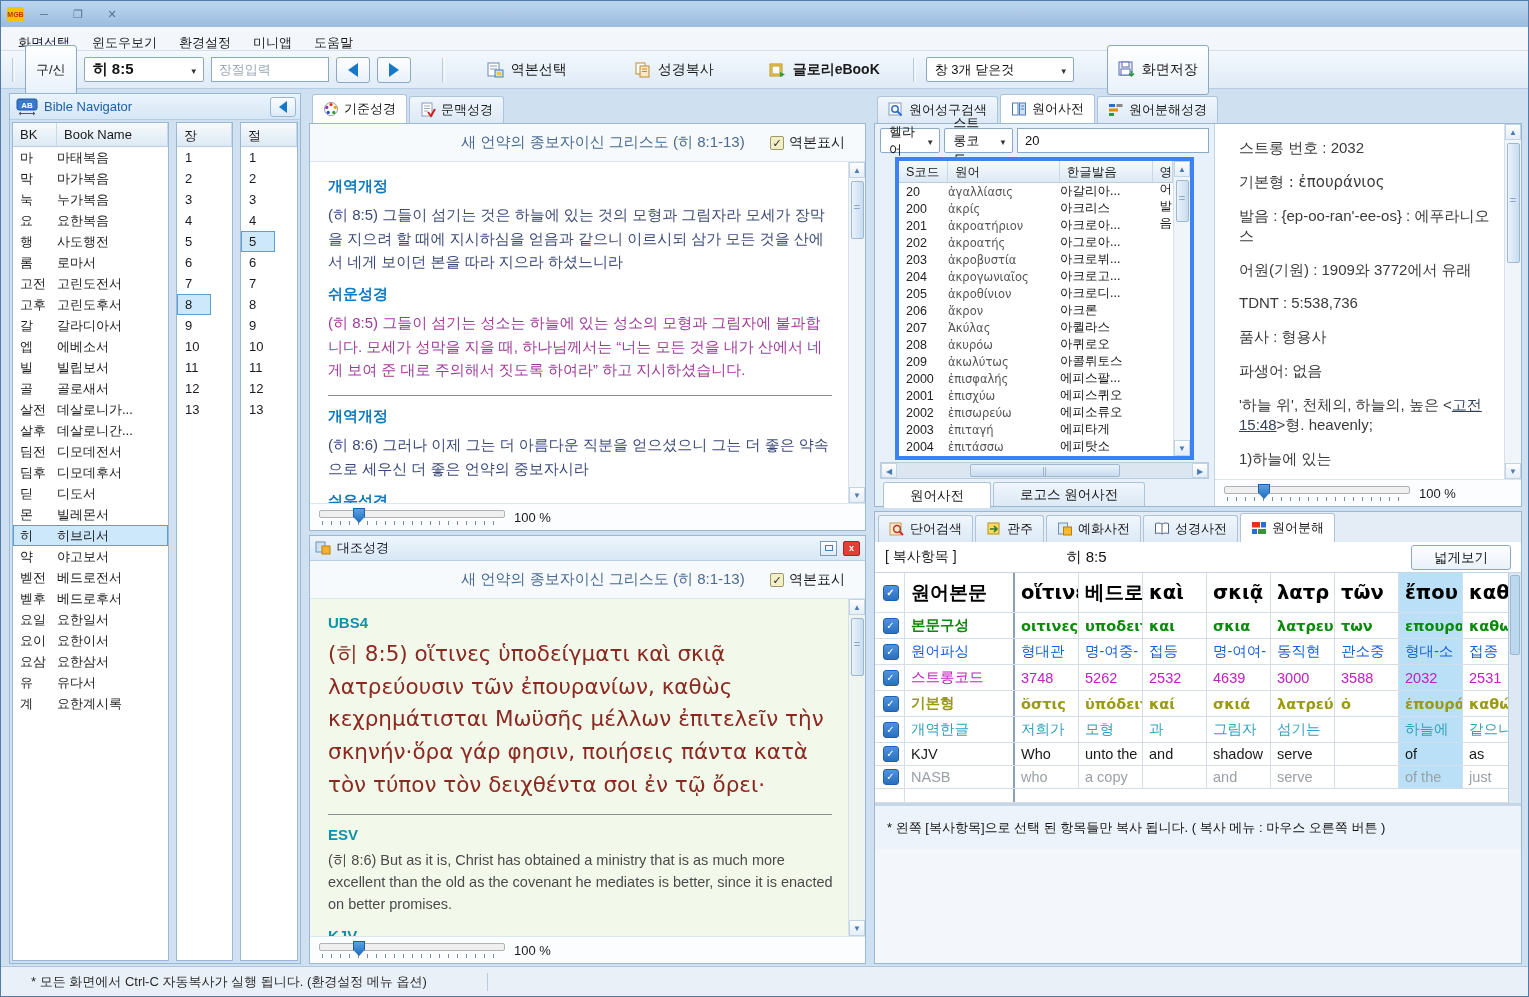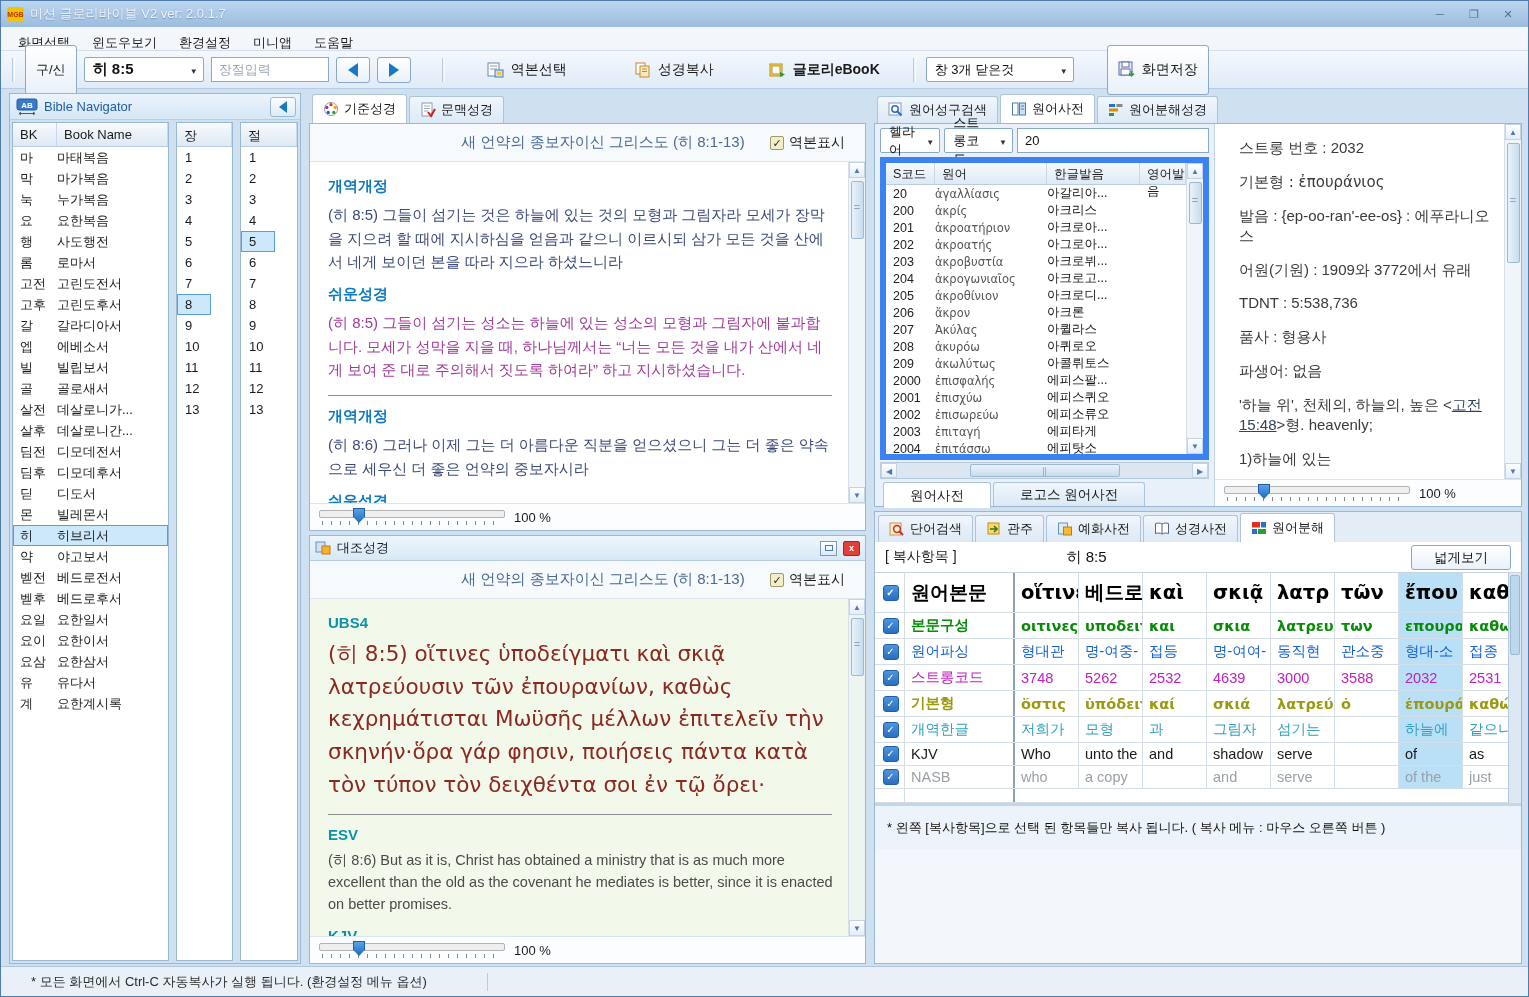--- a/index.html
+++ b/index.html
@@ -106,21 +106,21 @@
   .cbtn-close { width:17px; height:15px; background:#e04038; border:1px solid #a02820; border-radius:2px; color:#fff; font-size:9px; font-weight:bold; text-align:center; line-height:13px; }
   .cbtn-close::after { content:"x"; }
   .cmp-content { background:#f3f9ea; }
   .cmp-body .vscroll { background:#eef4f0; }
 
   
   .right-col { flex:1; display:flex; flex-direction:column; min-width:0; }
   .lex-row { height:384px; display:flex; background:#fff; border:1px solid #9ab8d4; flex:0 0 auto; min-width:0; }
   .lex-left { width:340px; display:flex; flex-direction:column; border-right:1px solid #c2d4e4; background:#e8f0f9; flex:0 0 auto; }
   .lex-controls { height:33px; display:flex; align-items:center; gap:4px; padding:4px 5px; flex:0 0 auto; }
-  .lex-table { flex:1; margin:0 5px; background:#fff; border:6px solid #3b82f6; display:flex; min-height:0; }
+  .lex-table { flex:1; margin:0 20px; background:#fff; border:4px solid #3b82f6; display:flex; min-height:0; }
   .lex-grid { flex:1; display:flex; flex-direction:column; overflow:hidden; }
   .lex-headrow { display:flex; height:22px; background:linear-gradient(#f7fafd,#dde9f4); border-bottom:1px solid #b8cee0; flex:0 0 auto; }
   .lex-headrow span { font-size:12.5px; padding:3px 0 0 7px; border-right:1px solid #c9d8e6; color:#1a1a1a; }
   .lh-code { width:49px; } .lh-word { width:112px; } .lh-kor { width:93px; } .lh-eng { flex:1; }
   .srow { display:flex; height:17px; align-items:center; font-size:12.5px; flex:0 0 auto; }
   .srow .scode { width:49px; padding-left:7px; color:#222; }
   .srow .sword { width:112px; font-family:"DejaVu Sans",sans-serif; font-size:11.5px; color:#555; }
   .srow .skor { width:93px; color:#111; }
   .lex-hscroll { height:17px; margin:2px 5px 0; display:flex; align-items:stretch; background:#dce6f0; border:1px solid #b8cce0; flex:0 0 auto; }
   .hthumb { flex:0 0 150px; margin:1px auto; background:linear-gradient(#eaf2fa,#c8dcee); border:1px solid #9db8d0; border-radius:2px; text-align:center; color:#8aa6c0; font-size:9px; line-height:13px; }
@@ -166,21 +166,20 @@
   .statusbar { height:30px; background:#e9f0f8; border-top:1px solid #b0c6dc; display:flex; align-items:center; padding-left:30px; font-size:13px; color:#2a2a2a; flex:0 0 auto; gap:60px; }
   .ssep { width:1px; height:18px; background:#b8cce0; }
 </style>
 </head>
 <body>
 
 <div class="win">
 
   <div class="titlebar">
     <div class="applogo">MGB</div>
-    <div class="apptitle">미션 글로리바이블 V2 ver: 2.0.1.7</div>
     <div class="wbtn min"></div>
     <div class="wbtn max"></div>
     <div class="wbtn cls"></div>
   </div>
 
   <div class="menubar" id="menubar">
       <span class="menu-item">화면선택</span>
       <span class="menu-item">윈도우보기</span>
       <span class="menu-item">환경설정</span>
       <span class="menu-item">미니앱</span>

